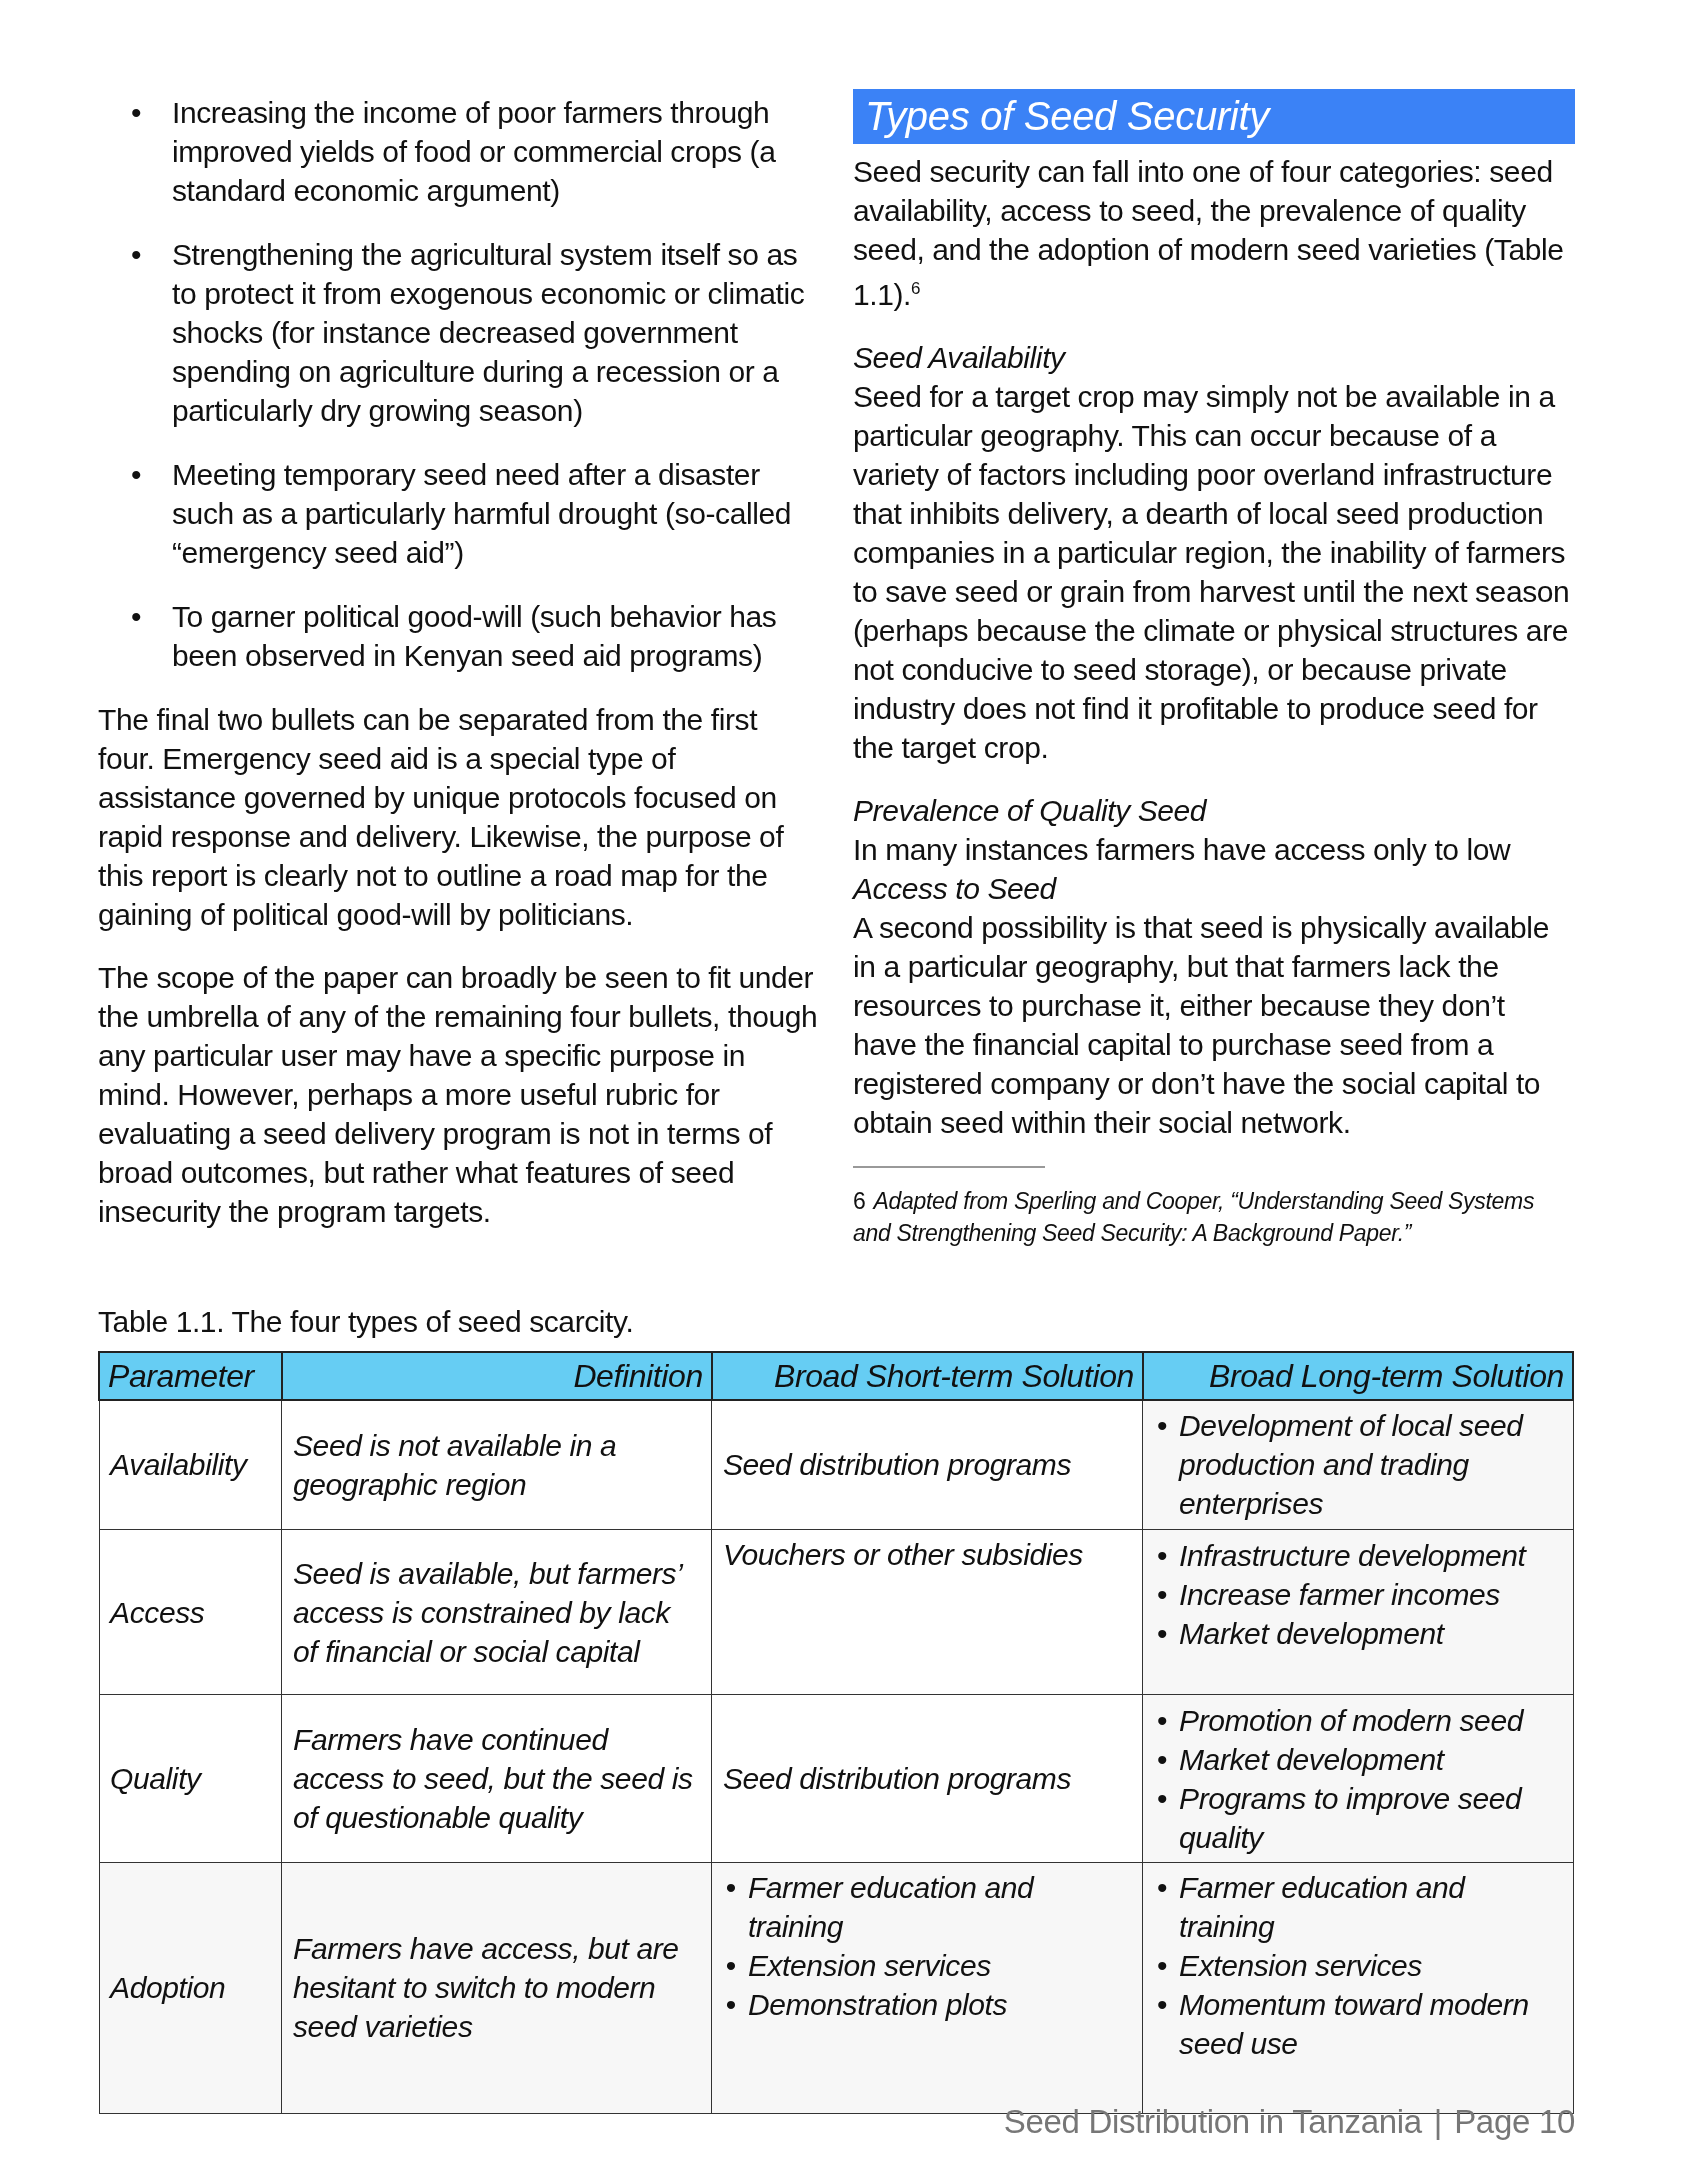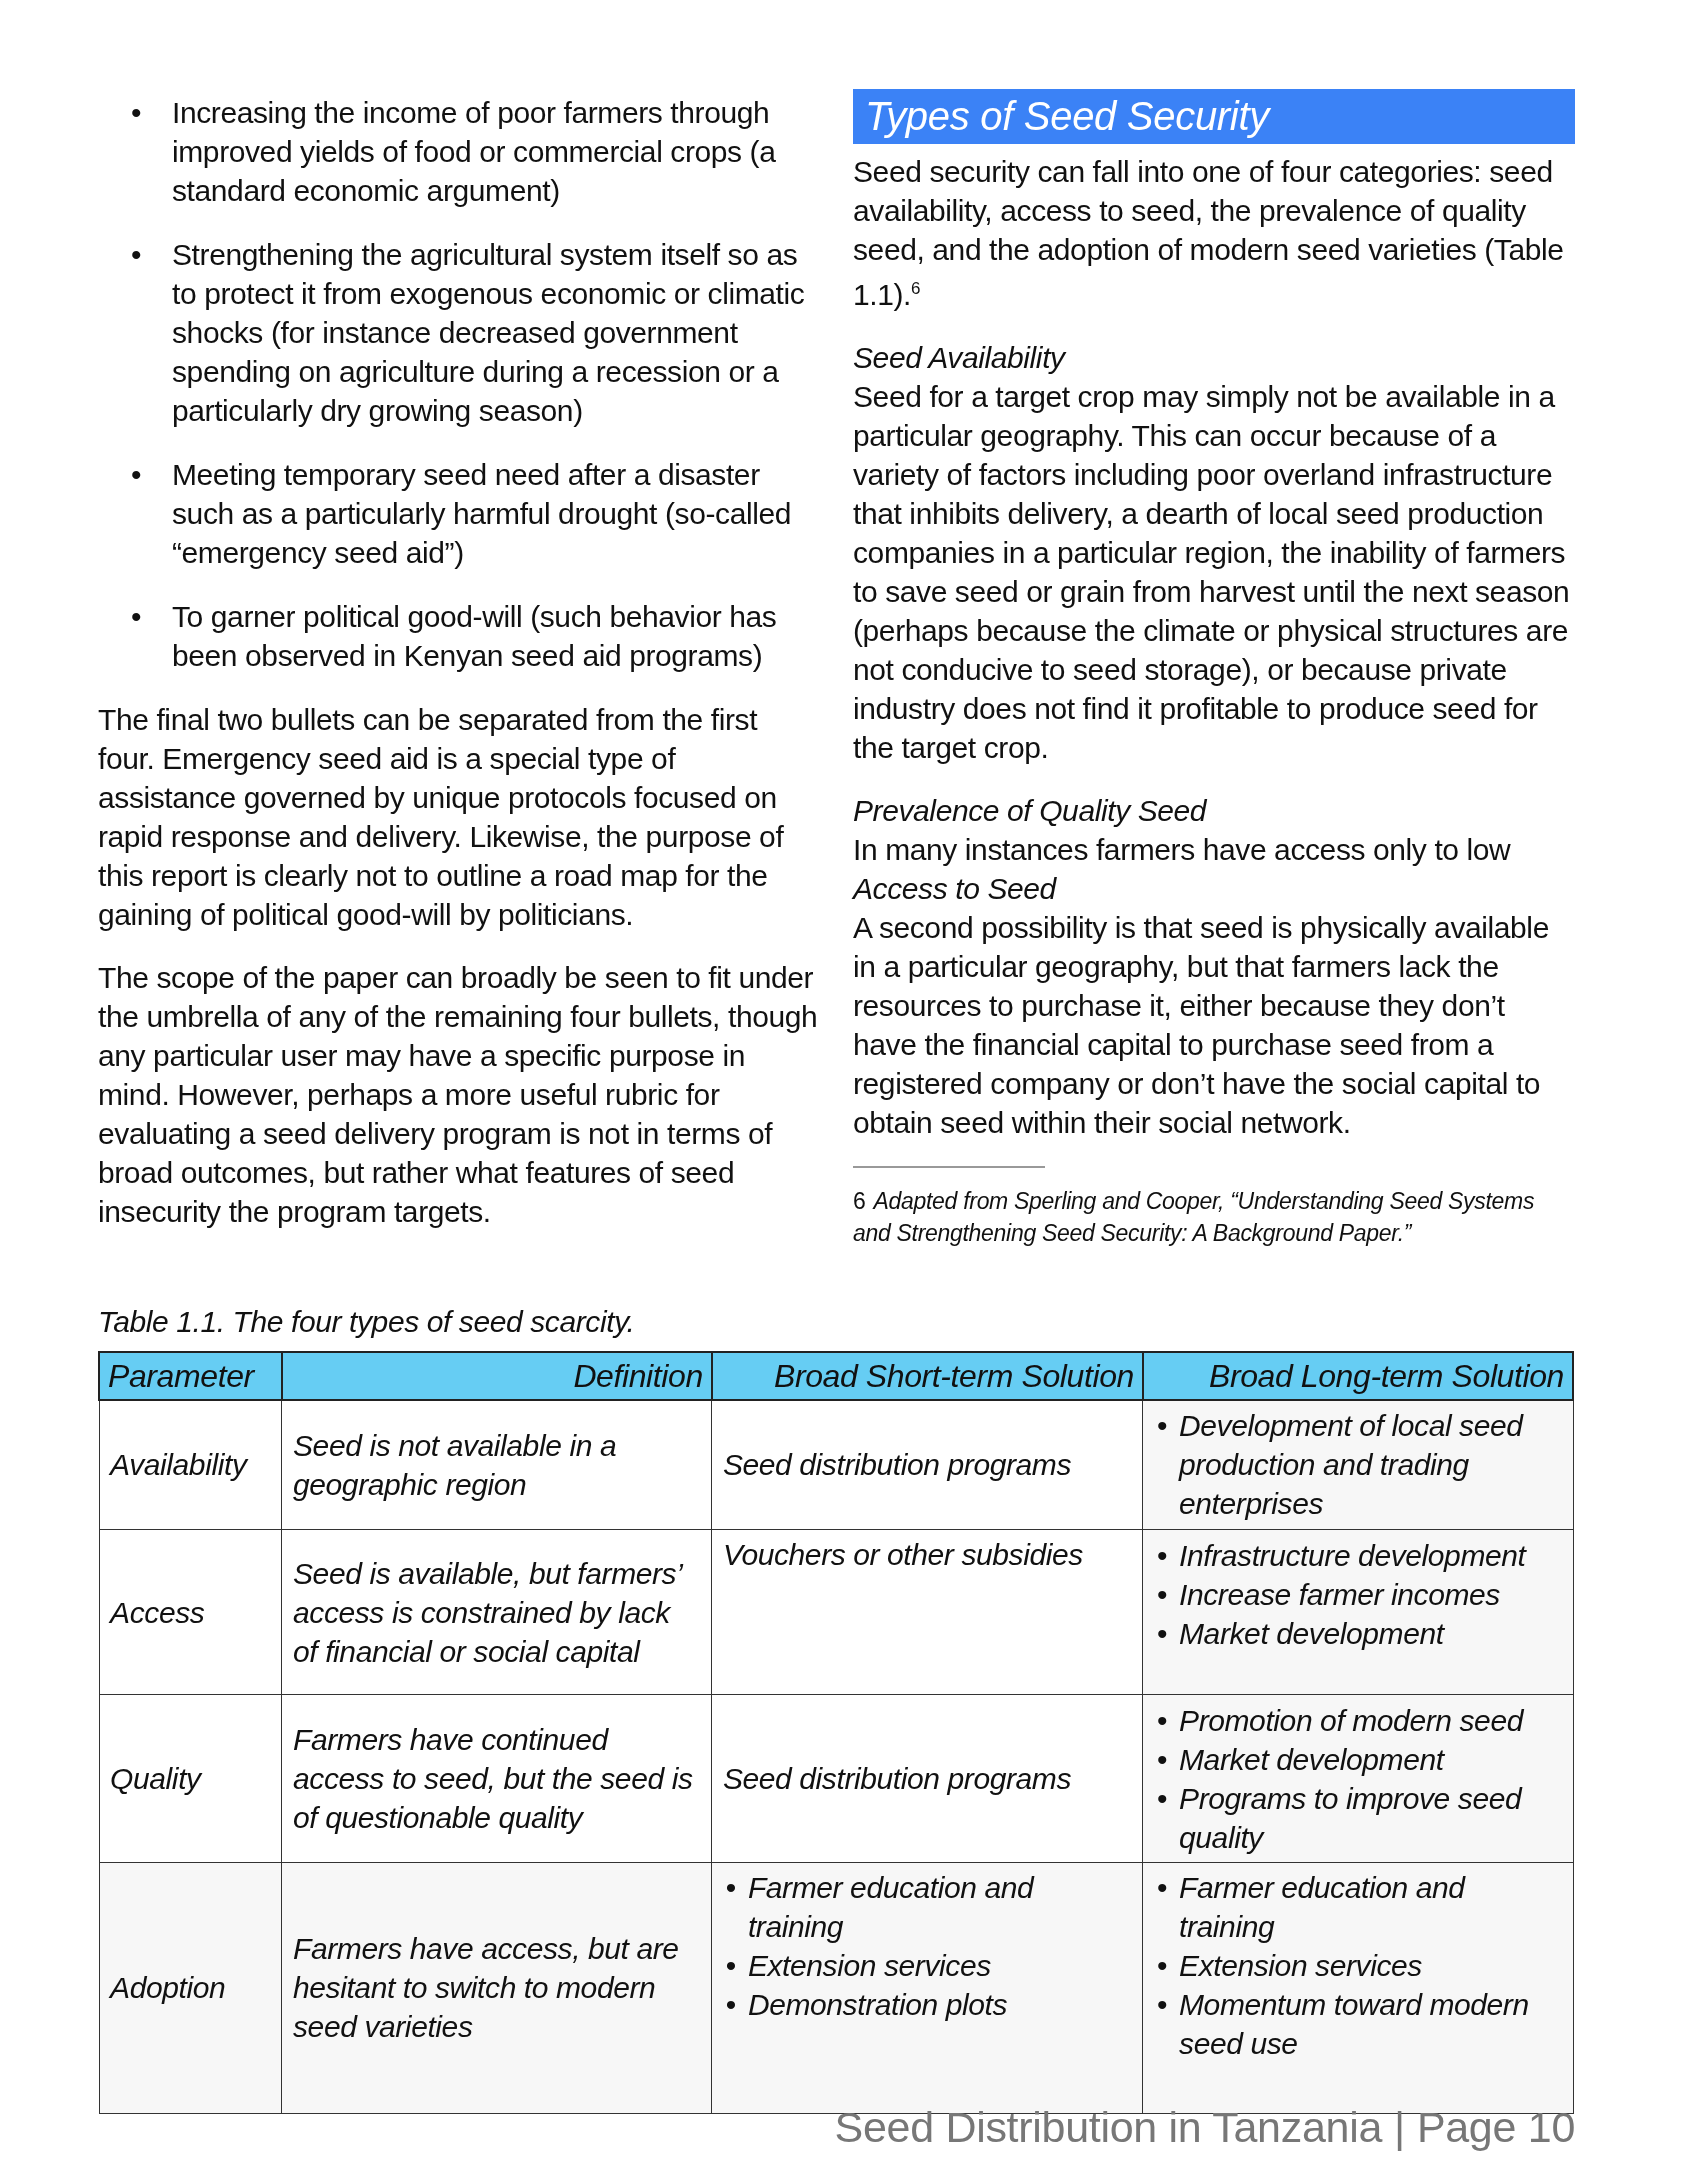--- a/index.html
+++ b/index.html
@@ -12,38 +12,38 @@
   ul.bullets li { position: relative; padding-left: 74px; margin-bottom: 25px; }
   ul.bullets li .dot { position: absolute; left: 33px; top: 0; }
   p { margin: 0 0 24px 0; }
   .section-head { background: #3b82f6; color: #ffffff; font-style: italic; font-size: 40px;
                   line-height: 55px; height: 55px; padding-left: 12px; margin-bottom: 8px;
                   letter-spacing: -0.3px; font-weight: 300; }
   .subhead { font-style: italic; font-weight: 400; }
   .fn-rule { width: 192px; border-top: 2px solid #999; margin-top: 18.5px; margin-bottom: 17px; }
   .footnote { font-size: 23px; line-height: 32px; font-style: italic; letter-spacing: -0.3px; }
   .footnote .num { font-style: normal; margin-right: 8px; }
-  .caption { position: absolute; left: 98px; top: 1302px; font-size: 30px; line-height: 40px; letter-spacing: -0.4px; font-style: italic; }
+  .caption { position: absolute; left: 98px; top: 1302px; font-size: 30px; line-height: 40px; letter-spacing: -0.4px; }
   .caption b { font-weight: 400; }
   table.seed { position: absolute; left: 98px; top: 1351px; width: 1476px; border-collapse: collapse;
                font-size: 30px; line-height: 39px; letter-spacing: -0.4px; font-style: italic; }
   table.seed th { background: #66cdf3; font-weight: 400; font-size: 32px; height: 46px; padding: 0 8px;
                   border: 2px solid #222; text-align: right; }
   table.seed th:first-child { text-align: left; }
   table.seed td { border: 1.3px solid #333; vertical-align: middle; padding: 5.3px 10.6px; }
   table.seed tr.r-availability td { height: 114px; }
   table.seed tr.r-access td { height: 153px; }
   table.seed tr.r-quality td { height: 153px; }
   table.seed tr.r-adoption td { height: 239px; background: #f7f7f7; }
   table.seed td.long { background: #f7f7f7; }
   table.seed td.top { vertical-align: top; }
   table.seed ul { list-style: none; margin: 0; padding: 0; }
   table.seed ul li { position: relative; padding-left: 25px; }
   table.seed ul li .dot { position: absolute; left: 2.6px; }
-  .footer { position: absolute; right: 112px; top: 2103px; font-size: 43px; color: #777;
+  .footer { position: absolute; right: 112px; top: 2103px; font-size: 33px; color: #777;
             font-weight: 300; letter-spacing: -0.3px; }
   .footer .sep { margin: 0 12px; }
 </style>
 </head>
 <body>
 
 <div class="col left">
   <ul class="bullets">
     <li><span class="dot">•</span><span>Increasing the income of poor farmers through improved yields of food or commercial crops (a standard economic argument)</span></li>
     <li><span class="dot">•</span><span>Strengthening the agricultural system itself so as to protect it from exogenous economic or climatic shocks (for instance decreased government spending on agriculture during a recession or a particularly dry growing season)</span></li>

